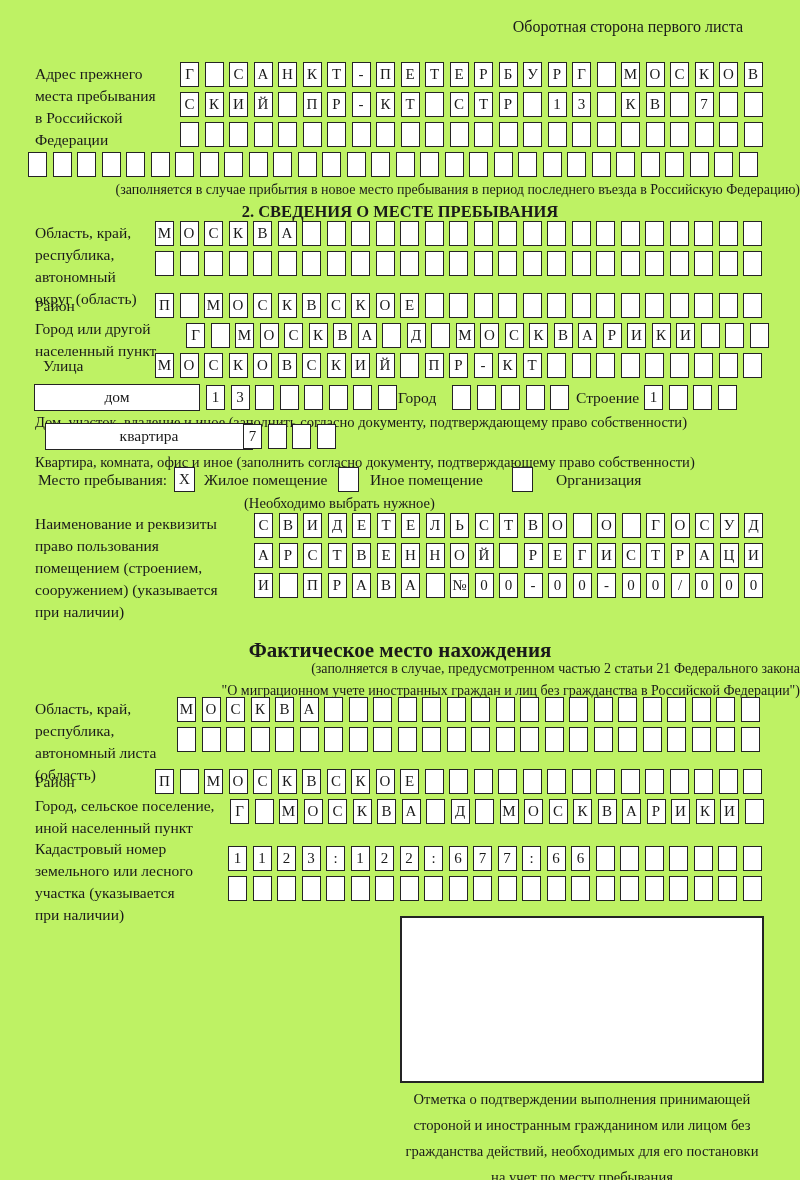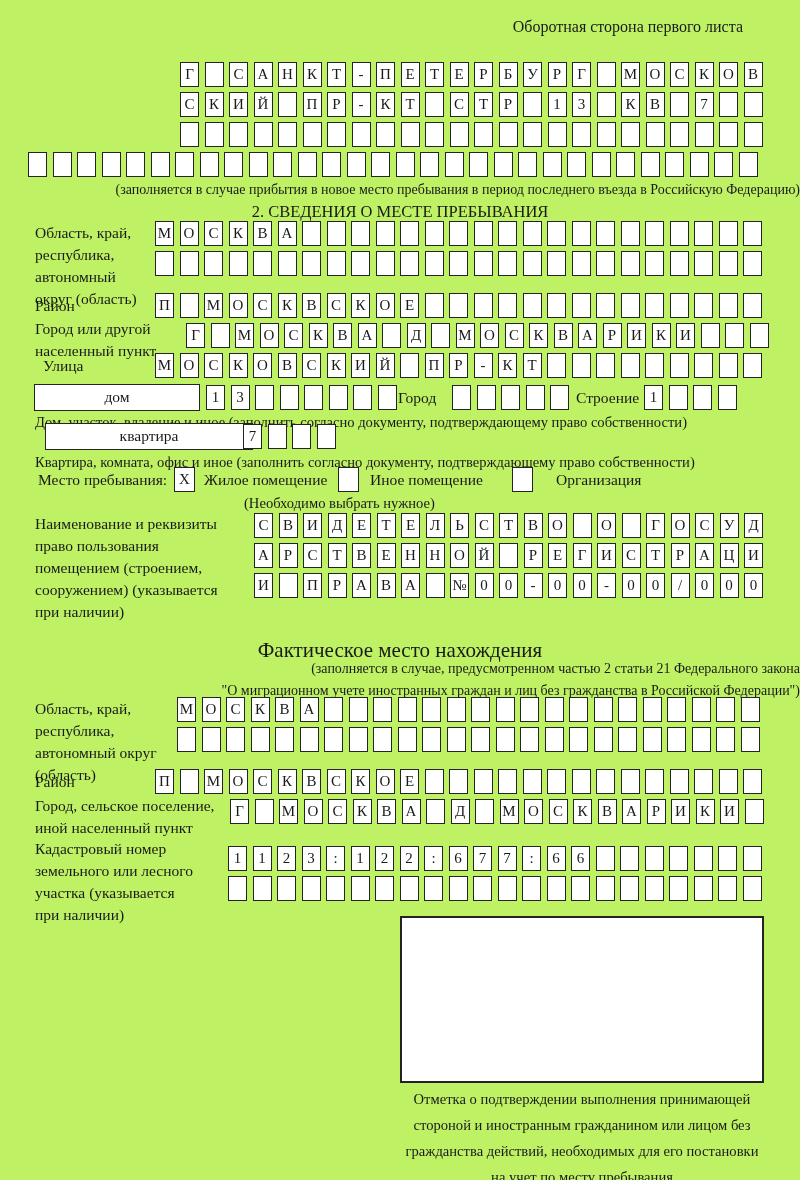--- a/index.html
+++ b/index.html
@@ -10,39 +10,45 @@
   }
   .lblset { position:absolute; font-size:15.5px; line-height:22px; }
   .lbl1 { position:absolute; font-size:15.5px; line-height:20px; white-space:nowrap; }
   .row { position:absolute; display:flex; column-gap:5.5px; }
   .cell {
     flex:0 0 19px; width:19px; height:25px; border:1.5px solid #242424;
     font-size:15px; line-height:22px; text-align:center; background:#fff;
   }
   .cap { position:absolute; font-size:14.6px; white-space:nowrap; }
   .cap-c { position:absolute; left:0; width:800px; text-align:right; font-size:14px; }
-  .ttl { position:absolute; left:0; width:800px; text-align:center; font-weight:normal; font-size:16.5px; }
+  .ttl { position:absolute; left:0; width:800px; text-align:center; font-weight:bold; font-size:16.5px; }
   .wbox {
     position:absolute; border:1.5px solid #242424; height:27px;
     text-align:center; font-size:15.5px; line-height:24px; background:#fff;
   }
   .chk {
     position:absolute; width:21px; height:25px; border:1.5px solid #242424;
     text-align:center; font-size:15px; line-height:22px; background:#fff;
   }
   .stamp { position:absolute; border:2px solid #242424; background:#fff; }
   .stampcap { position:absolute; text-align:center; font-size:14.6px; line-height:26px; }
 </style>
 </head>
 <body>
 
 <div class="page">
 
   <div class="lbl1" style="right:57px; top:17px; font-size:16px;">Оборотная сторона первого листа</div>
 
+  <div class="lblset" style="left:35px; top:63px;">
+    <div>Адрес прежнего</div>
+    <div>места пребывания</div>
+    <div>в Российской</div>
+    <div>Федерации</div>
+  </div>
   <div class="row" style="left:180px; top:62px;">
       <span class="cell">Г</span>
       <span class="cell"></span>
       <span class="cell">С</span>
       <span class="cell">А</span>
       <span class="cell">Н</span>
       <span class="cell">К</span>
       <span class="cell">Т</span>
       <span class="cell">-</span>
       <span class="cell">П</span>
@@ -423,21 +429,21 @@
       <span class="cell">0</span>
     </div>
 
   <div class="ttl" style="top:638px; font-size:21px;">Фактическое место нахождения</div>
   <div class="cap-c" style="top:661px;">(заполняется в случае, предусмотренном частью 2 статьи 21 Федерального закона</div>
   <div class="cap-c" style="top:683px;">"О миграционном учете иностранных граждан и лиц без гражданства в Российской Федерации")</div>
 
   <div class="lblset" style="left:35px; top:698px;">
     <div>Область, край,</div>
     <div>республика,</div>
-    <div>автономный округ</div>
+    <div>автономный листа</div>
     <div>(область)</div>
   </div>
   <div class="row" style="left:177px; top:697px;">
       <span class="cell">М</span>
       <span class="cell">О</span>
       <span class="cell">С</span>
       <span class="cell">К</span>
       <span class="cell">В</span>
       <span class="cell">А</span>
       <span class="cell"></span>

